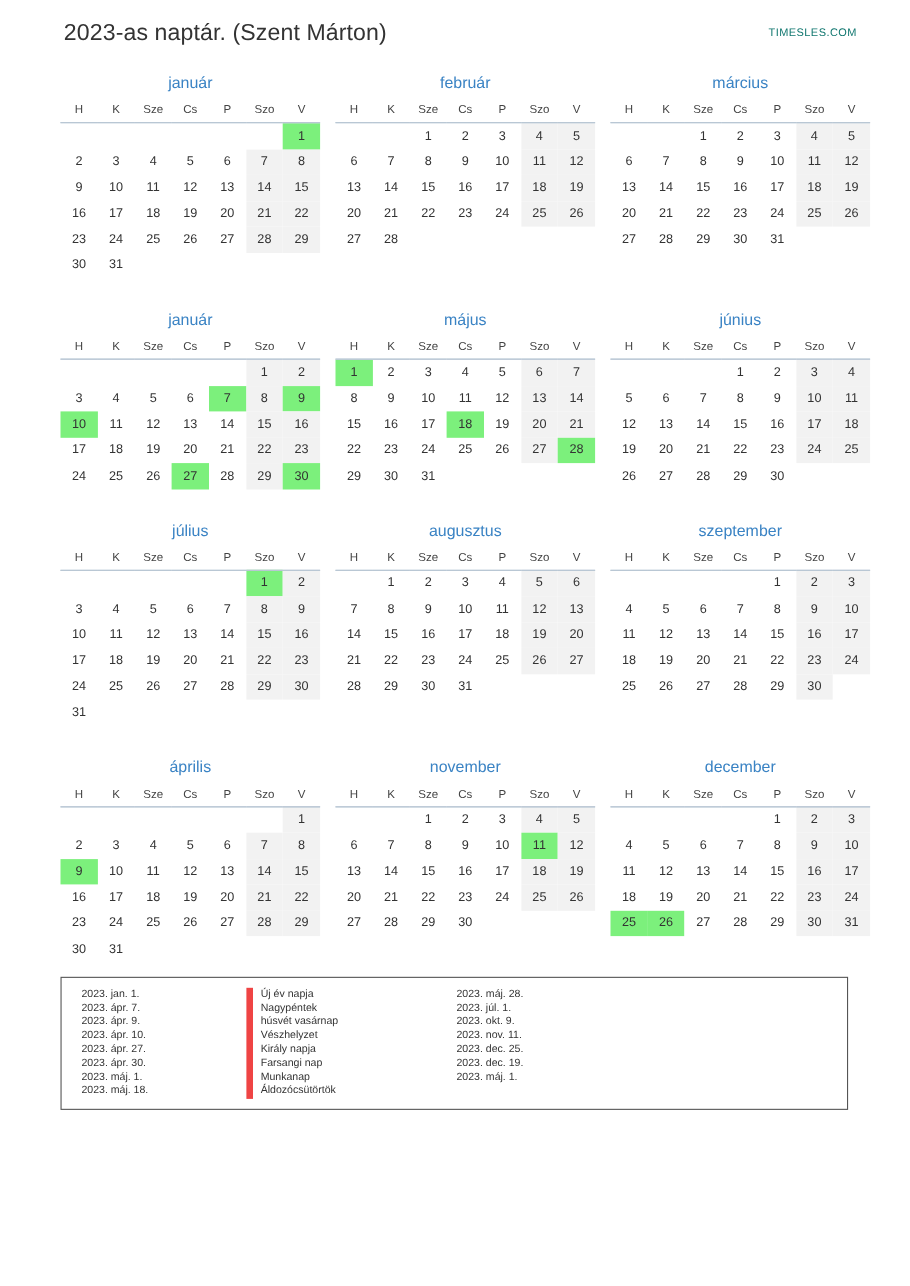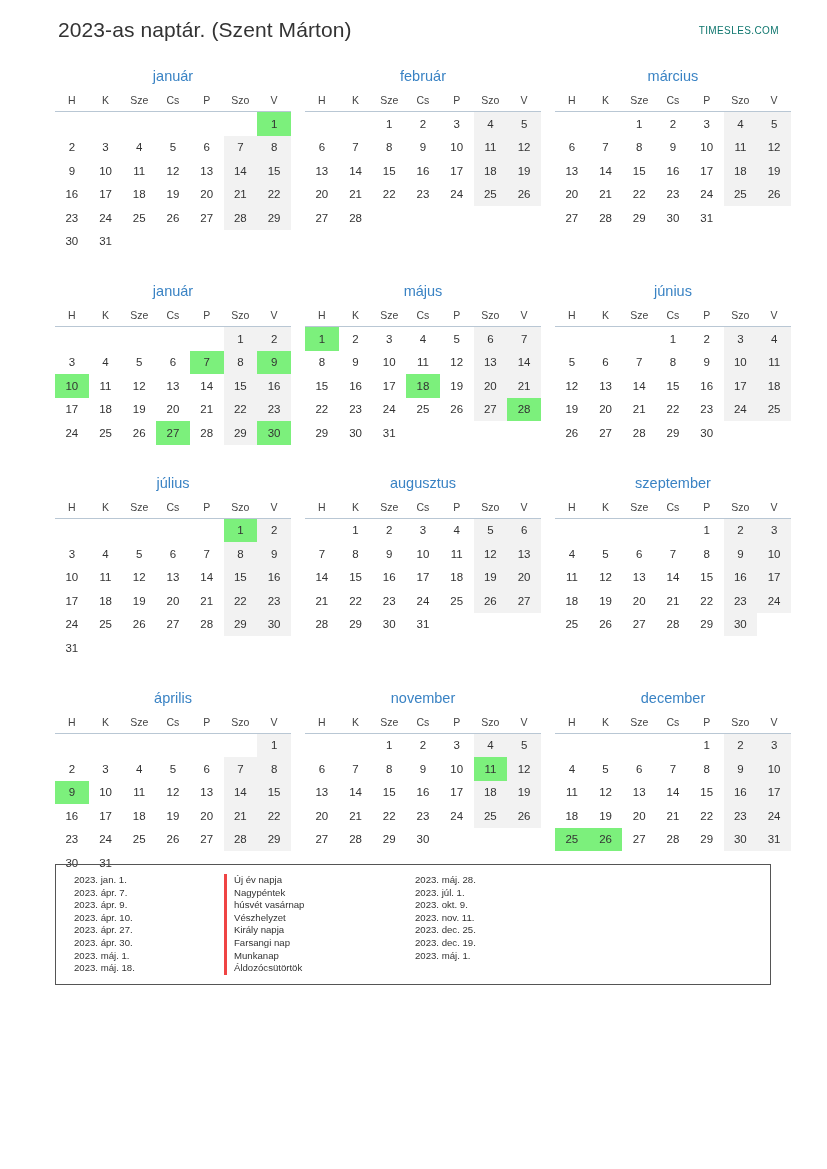--- a/index.html
+++ b/index.html
@@ -89,37 +89,37 @@
   td.hol {
     background: #7cf07c;
   }
   td.empty {
     background: transparent;
   }
   
   .legend {
     position: absolute;
     left: 55px;
-    top: 864px;
+    top: 888px;
     width: 716px;
     box-sizing: border-box;
     border: 1px solid #555555;
     padding: 9px 14px 9px 18px;
     display: flex;
   }
   .legend-col {
     display: flex;
     width: 50%;
   }
   .legend-dates {
     width: 150px;
   }
   .legend-names {
     flex: 1;
-    border-left: 3px solid #ef4444;
+    border-left: 6px solid #ef4444;
     padding-left: 7px;
   }
   .legend-line {
     font-size: 9.6px;
     line-height: 12.6px;
     color: #333333;
     white-space: nowrap;
   }
 </style>
 </head>

